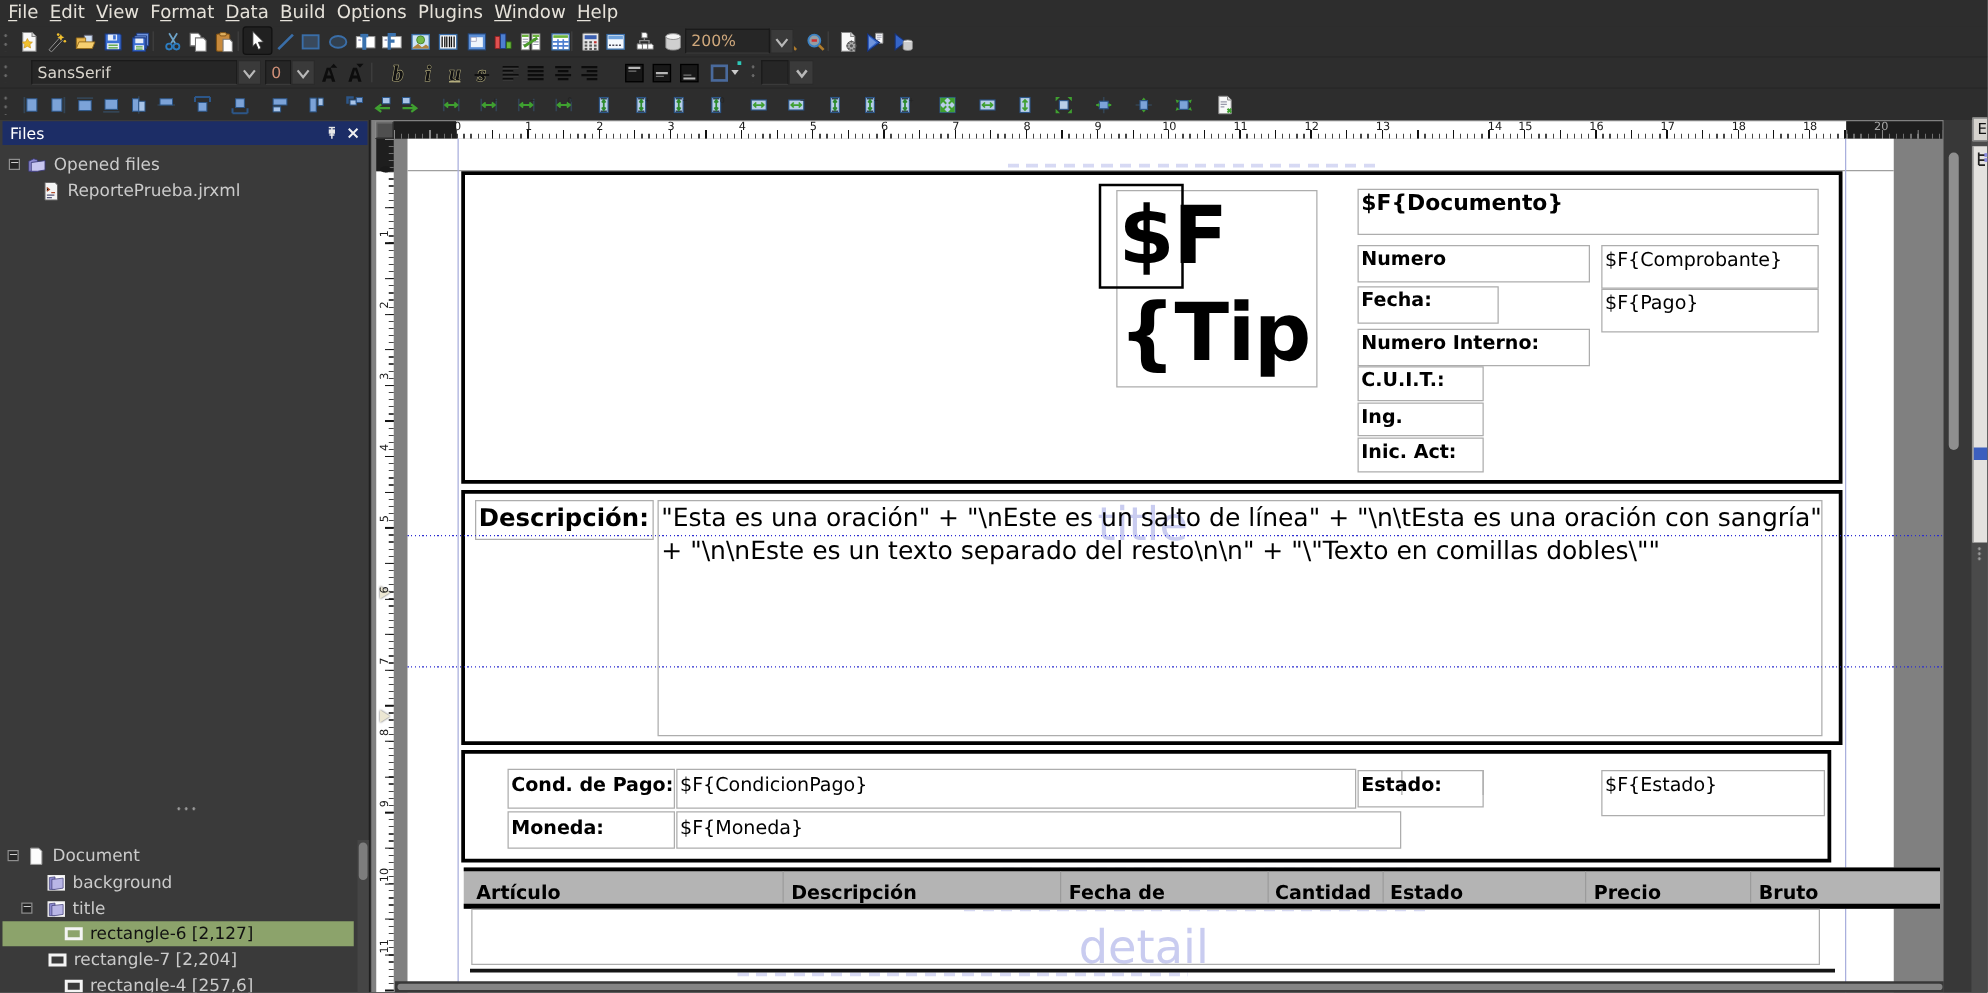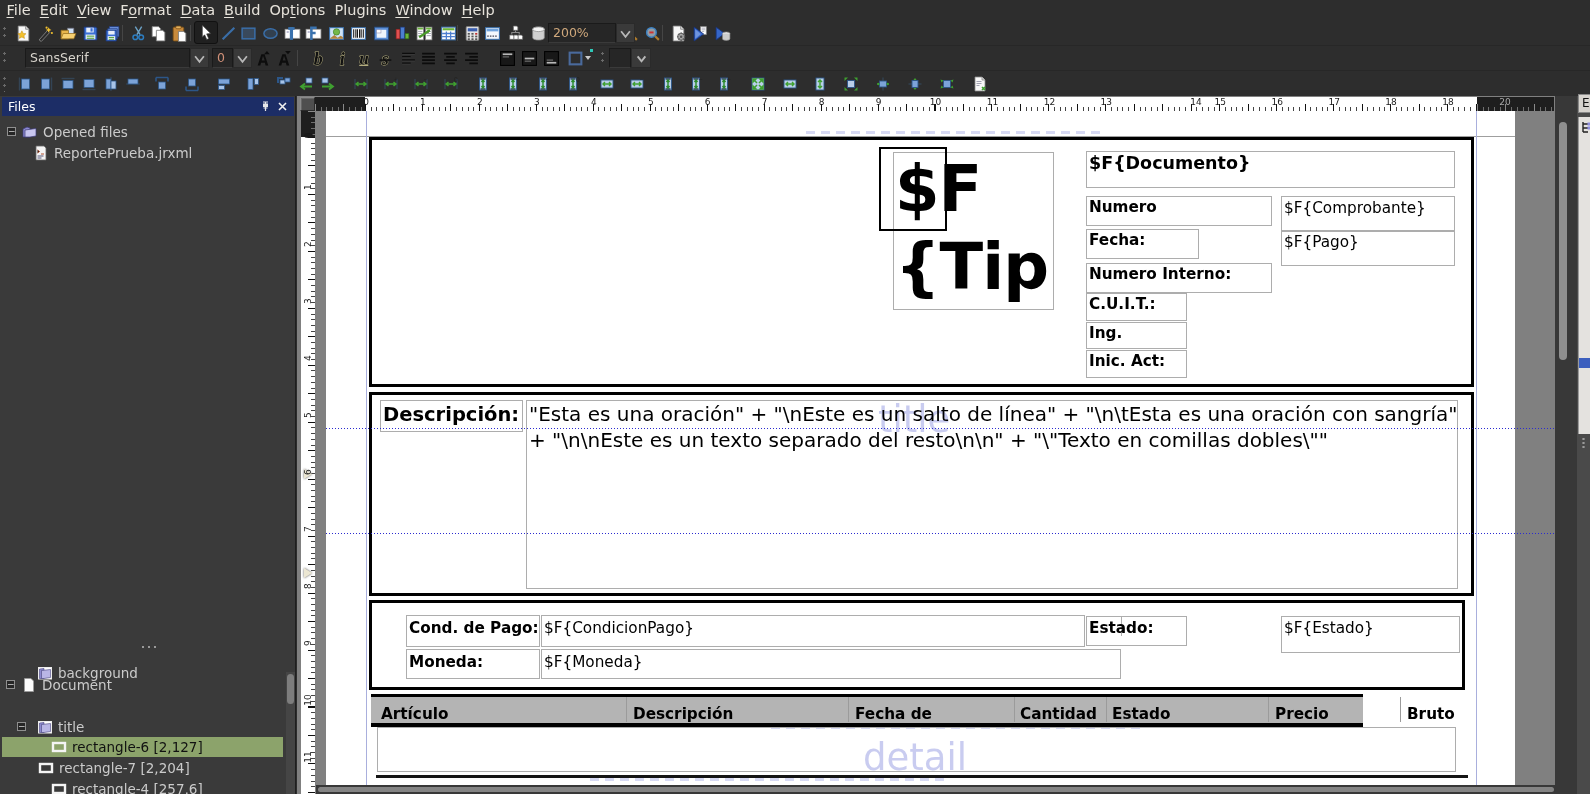--- a/index.html
+++ b/index.html
@@ -786,21 +786,21 @@
     </div>
 
     <div id="structure-tree">
         <div class="expander" style="left: 6px; top: 584px;">−</div>
         <div class="tree-row" style="left: 21px; top: 579px;">
           <svg class="treeicon" viewBox="0 0 16 16">
             <path d="M3.5 1.5 H10 L12.5 4 V14.5 H3.5 Z" fill="#fcfcfc" stroke="#999" stroke-width=".8"></path>
           </svg>
           <span class="lbl" style="">Document</span>
         </div>
-        <div class="tree-row" style="left: 37px; top: 567px; text-align: right;">
+        <div class="tree-row" style="left: 37px; top: 600px; text-align: right;">
           <svg class="treeicon" viewBox="0 0 16 16">
             <rect x="1.5" y="2.5" width="13" height="11.5" fill="#fff" stroke="#eee" stroke-width="1"></rect>
             <path d="M2.5 4 L7 3.5 L7 13.5 L2.5 13.5 Z" fill="#8d8ad0" stroke="#44427a" stroke-width=".6"></path>
             <path d="M4.5 5.5 L13.5 4.5 L13.5 12.5 L7 13.5 L4.5 13.5 Z" fill="#b9b6e6" stroke="#44427a" stroke-width=".6"></path>
           </svg>
           <span class="lbl" style="">background</span>
         </div>
         <div class="expander" style="left: 17px; top: 626px;">−</div>
         <div class="tree-row" style="left: 37px; top: 621px;">
           <svg class="treeicon" viewBox="0 0 16 16">
@@ -942,21 +942,21 @@
       <div class="el" style="left:760px; top:505px; width:101px; height:30px;"></div>
       <div class="el" style="left:795px; top:505px; width:66px; height:20px; border-bottom:none; border-top:none;"></div>
       <div class="eltext bold" style="left:763px; top:508px; font-size:15.25px;">Estado:</div>
       <div class="el" style="left:955px; top:505px; width:179px; height:37px;"></div>
       <div class="eltext" style="left:958px; top:508px; font-size:15.25px;">$F{Estado}</div>
       <div class="el" style="left:80px; top:538px; width:134px; height:30px;"></div>
       <div class="eltext bold" style="left:83px; top:542px; font-size:15.25px;">Moneda:</div>
       <div class="el" style="left:215px; top:538px; width:580px; height:30px;"></div>
       <div class="eltext" style="left:218px; top:542px; font-size:15.25px;">$F{Moneda}</div>
 
-      <div id="colheader" style="left:45px; top:583px; width:992px; height:33px;">
+      <div id="colheader" style="left:45px; top:583px; width:1181px; height:33px;">
           <div class="colsep" style="left: 255px;"></div>
           <div class="colsep" style="left: 477px;"></div>
           <div class="colsep" style="left: 643px;"></div>
           <div class="colsep" style="left: 735px;"></div>
           <div class="colsep" style="left: 897px;"></div>
           <div class="colsep" style="left: 1029px;"></div>
           <div class="colhdr" style="left: 10px;">Artículo</div>
           <div class="colhdr" style="left: 262px;">Descripción</div>
           <div class="colhdr" style="left: 484px;">Fecha de</div>
           <div class="colhdr" style="left: 649px;">Cantidad</div>

